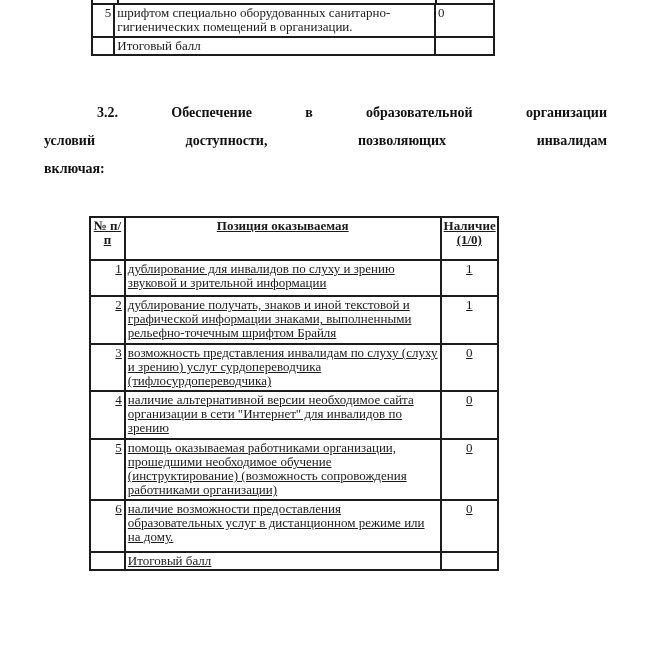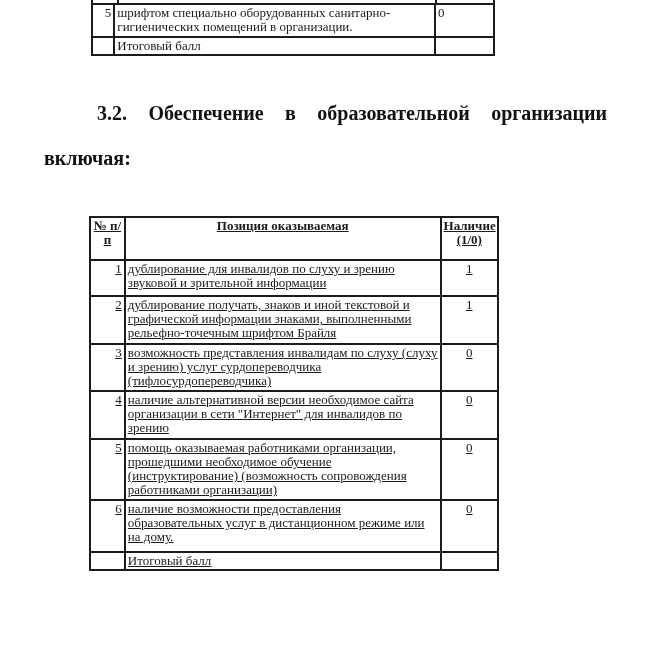--- a/index.html
+++ b/index.html
@@ -53,29 +53,29 @@
   .tick {
     position: absolute; top: 0; width: 2px; height: 5px;
     background: #1c1c1c;
   }
 
   
   .heading {
     position: absolute;
     left: 44px; top: 99px;
     width: 563px;
-    font-size: 20px;
+    font-size: 14px;
     line-height: 28px;
     font-weight: bold;
     color: #111;
   }
   .h-line { text-align: justify; }
   .h-line.just { text-align-last: justify; }
   .h-line.first { text-indent: 53px; }
-  .h-line.last { text-align: left; text-align-last: left; margin-top: 17px; }
+  .h-line.last { text-align: left; text-align-last: left; }
 
   
   .main-wrap { position: absolute; left: 89px; top: 216px; }
   .main-wrap table { width: 410px; text-decoration: underline; }
   .main-wrap col.c-num  { width: 34px; }
   .main-wrap col.c-text { width: 308px; }
   .main-wrap col.c-val  { width: 56px; }
   .main-wrap tr.hdr-row { height: 43px; }
   .main-wrap tr.r1 { height: 36px; }
   .main-wrap tr.r2 { height: 48px; }
@@ -109,20 +109,21 @@
       <td class="num"></td>
       <td class="txt">Итоговый балл</td>
       <td class="val-l"></td>
     </tr>
   </tbody>
     </table>
 </div>
 
 <div class="heading">
   <div class="h-line just first">3.2. Обеспечение в образовательной организации</div>
+  <div class="h-line just">условий доступности, позволяющих инвалидам</div>
   <div class="h-line last">включая:</div>
 </div>
 
 <div class="main-wrap">
   <table class="doc-table">
     <colgroup>
         <col class="c-num">
         <col class="c-text">
         <col class="c-val">
       </colgroup>

